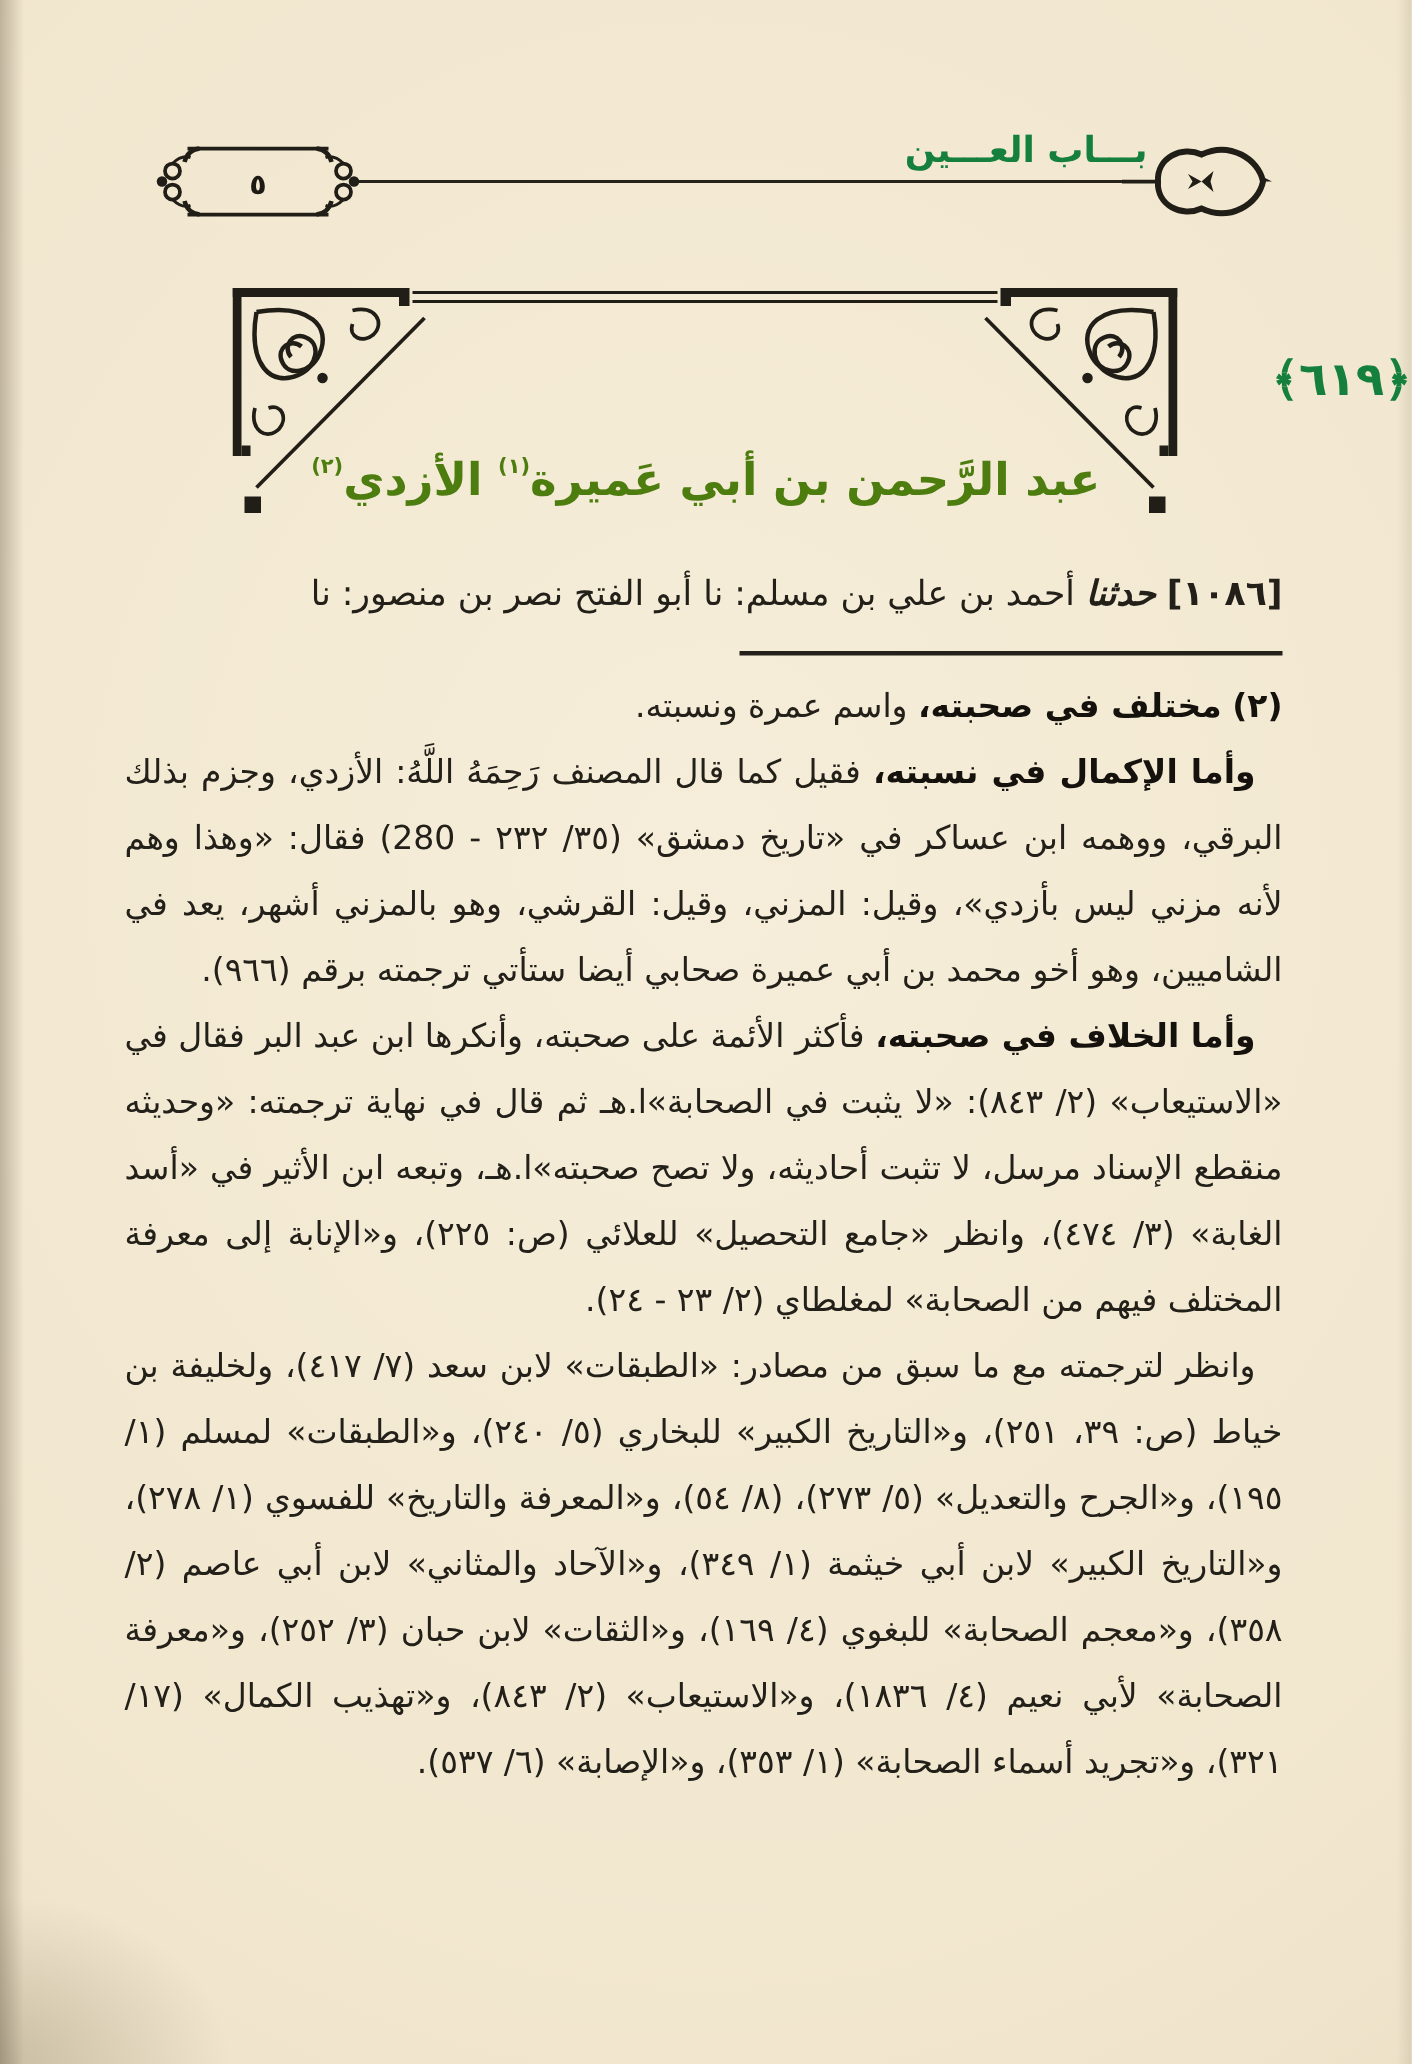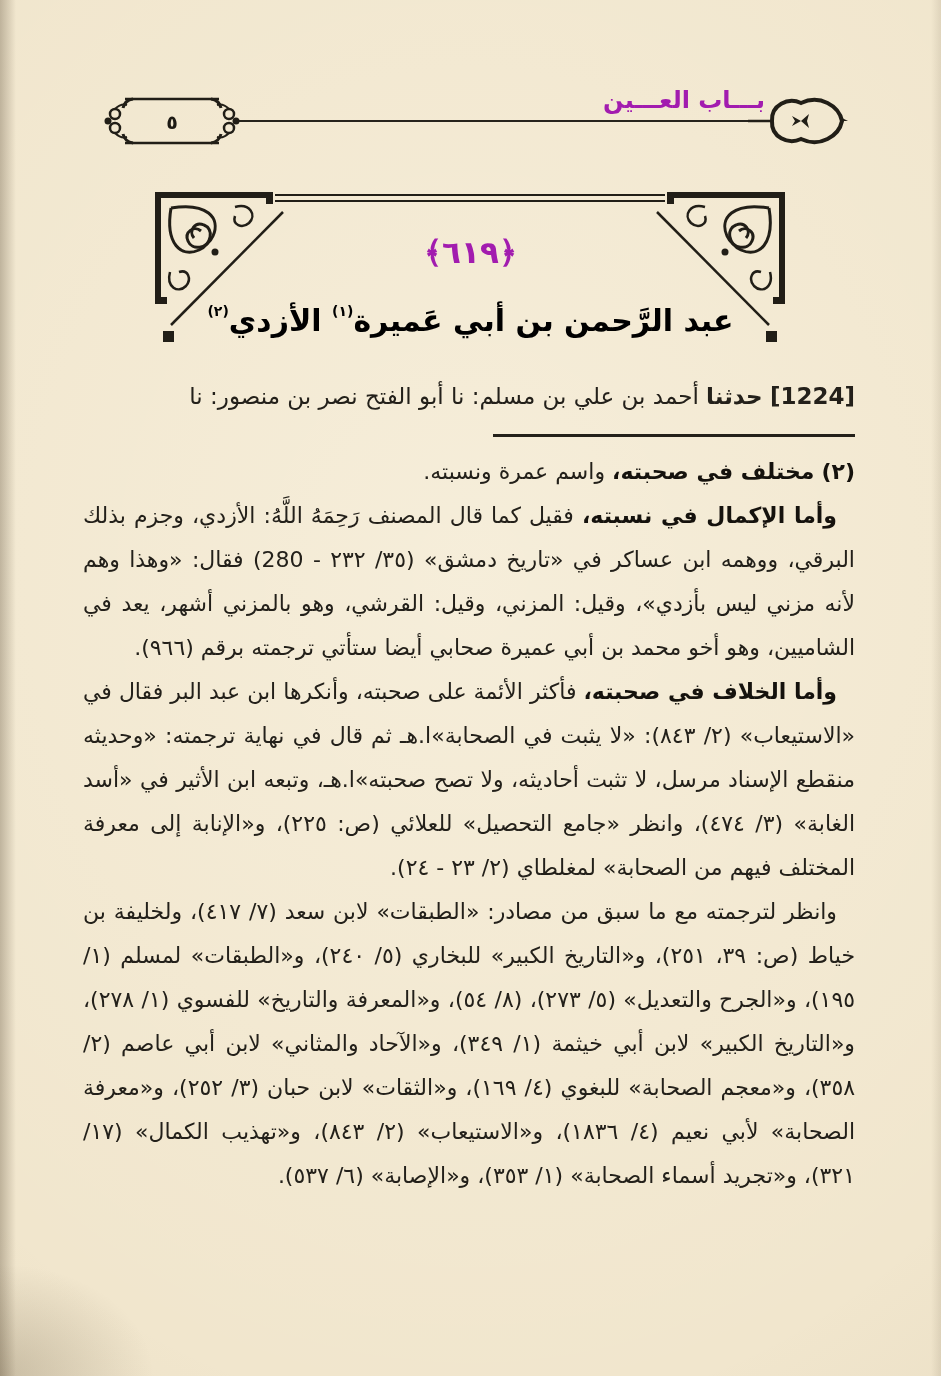--- a/index.html
+++ b/index.html
@@ -8,36 +8,36 @@
     font-family:"DejaVu Sans",sans-serif;
     color:#23201a;
     background:
       radial-gradient(220px 160px at 0% 100%, rgba(70,55,30,.22), rgba(70,55,30,0) 70%),
       linear-gradient(90deg, rgba(60,45,25,.28), rgba(60,45,25,0) 16px),
       linear-gradient(270deg, rgba(60,45,25,.10), rgba(60,45,25,0) 10px),
       radial-gradient(140% 110% at 50% 42%, rgba(255,252,242,.35), rgba(0,0,0,0) 55%, rgba(110,85,45,.14) 100%),
       #f1e6cd;
   }
   .abs{position:absolute;}
-  .ink{color:#a21caf;}
+  .ink{color:#15803d;}
   svg .st{stroke:#211e17;fill:none;}
   
   .chapter-title{top:86px;right:176px;font-size:24px;font-weight:bold;letter-spacing:.5px;}
   .header-rule{top:120px;left:238px;width:520px;height:2px;background:#26231c;}
   .fleuron{top:92px;left:748px;width:100px;height:58px;}
   .cartouche{top:90px;left:103px;width:138px;height:62px;}
   
   .frame{top:192px;left:155px;width:630px;height:156px;}
-  .entry-number{top:234px;left:0;right:0;text-align:center;font-size:31px;font-weight:bold;}
-  .entry-title{top:303px;left:0;right:0;text-align:center;font-size:30px;font-weight:bold;color:#000000;}
+  .entry-number{top:234px;left:0;right:0;text-align:right;font-size:31px;font-weight:bold;}
+  .entry-title{top:303px;left:0;right:0;text-align:center;font-size:30px;font-weight:bold;color:#4d7c0f;}
   .entry-title sup{font-size:14px;font-weight:bold;position:relative;top:-4px;}
   
   .hadith{top:376px;right:86px;width:772px;font-size:23px;line-height:40px;margin:0;}
   .hadith-ref{font-weight:600;}
-  .opener{font-weight:bold;}
+  .opener{font-weight:bold;font-style:italic;}
   
   .fn-sep{top:434px;right:86px;width:362px;height:2.5px;background:#24211a;}
   .footnotes{top:450px;right:86px;width:772px;font-size:22px;line-height:44px;text-align:justify;}
   .footnotes p{margin:0;}
   .footnotes p.indent{text-indent:18px;}
   .b{font-weight:bold;color:#15120d;}
 </style>
 </head>
 <body>
 
@@ -102,21 +102,21 @@
 </svg>
 
 <div class="abs entry-number ink">﴿٦١٩﴾</div>
 
 <div class="abs entry-title">
   <span>عبد الرَّحمن بن أبي عَميرة</span><sup>(١)</sup>
   <span>الأزدي</span><sup>(٢)</sup>
 </div>
 
 <p class="abs hadith">
-  <span class="hadith-ref">[1224]</span>
+  <span class="hadith-ref">[١٠٨٦]</span>
   <span class="opener">حدثنا</span>
   <span>أحمد بن علي بن مسلم: نا أبو الفتح نصر بن منصور: نا</span>
 </p>
 
 <div class="abs fn-sep"></div>
 
 <div class="abs footnotes">
   <p><span class="b">(٢)</span> <span class="b">مختلف في صحبته،</span><span> واسم عمرة ونسبته.</span></p>
   <p class="indent"><span class="b">وأما الإكمال في نسبته،</span><span> فقيل كما قال المصنف رَحِمَهُ اللَّهُ: الأزدي، وجزم بذلك البرقي، ووهمه ابن عساكر في «تاريخ دمشق» (٣٥/ ٢٣٢ - 280) فقال: «وهذا وهم لأنه مزني ليس بأزدي»، وقيل: المزني، وقيل: القرشي، وهو بالمزني أشهر، يعد في الشاميين، وهو أخو محمد بن أبي عميرة صحابي أيضا ستأتي ترجمته برقم (٩٦٦).</span></p>
   <p class="indent"><span class="b">وأما الخلاف في صحبته،</span><span> فأكثر الأئمة على صحبته، وأنكرها ابن عبد البر فقال في «الاستيعاب» (٢/ ٨٤٣): «لا يثبت في الصحابة»ا.هـ ثم قال في نهاية ترجمته: «وحديثه منقطع الإسناد مرسل، لا تثبت أحاديثه، ولا تصح صحبته»ا.هـ، وتبعه ابن الأثير في «أسد الغابة» (٣/ ٤٧٤)، وانظر «جامع التحصيل» للعلائي (ص: ٢٢٥)، و«الإنابة إلى معرفة المختلف فيهم من الصحابة» لمغلطاي (٢/ ٢٣ - ٢٤).</span></p>

